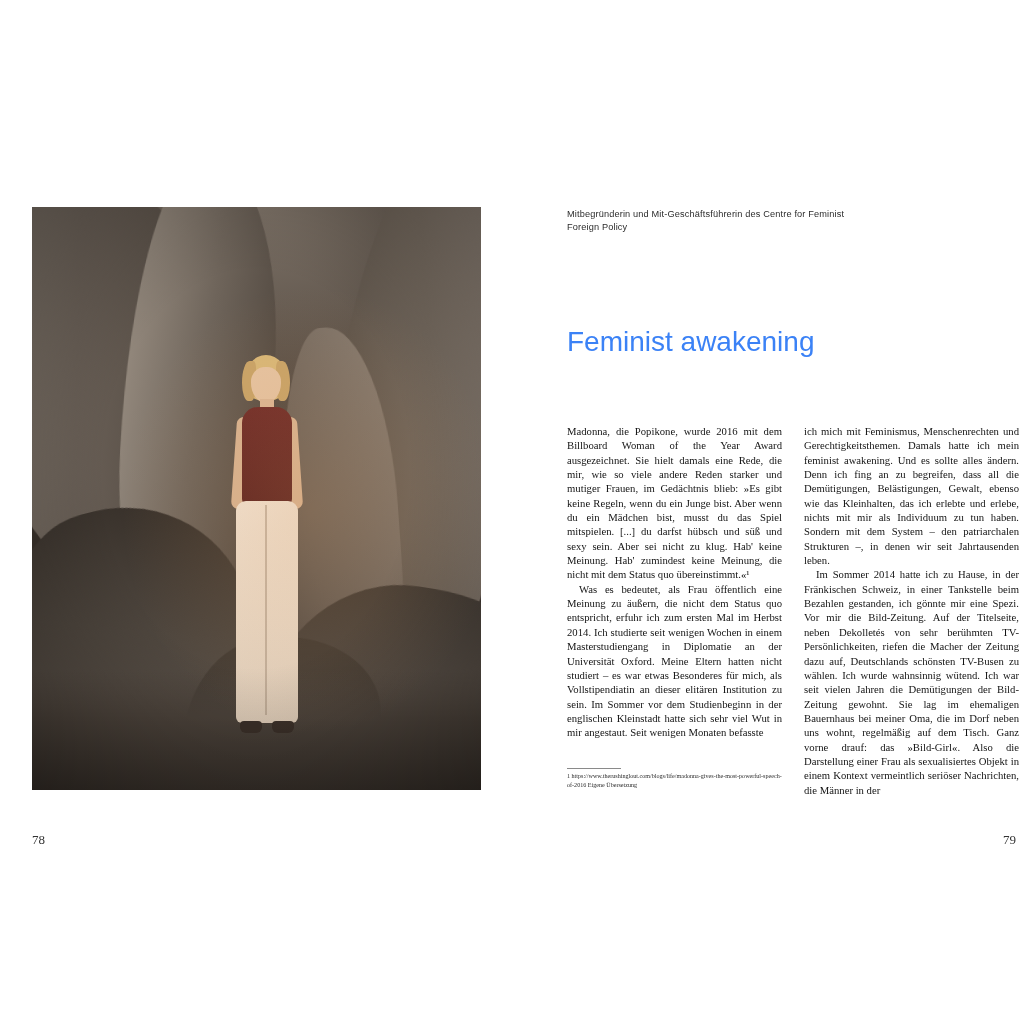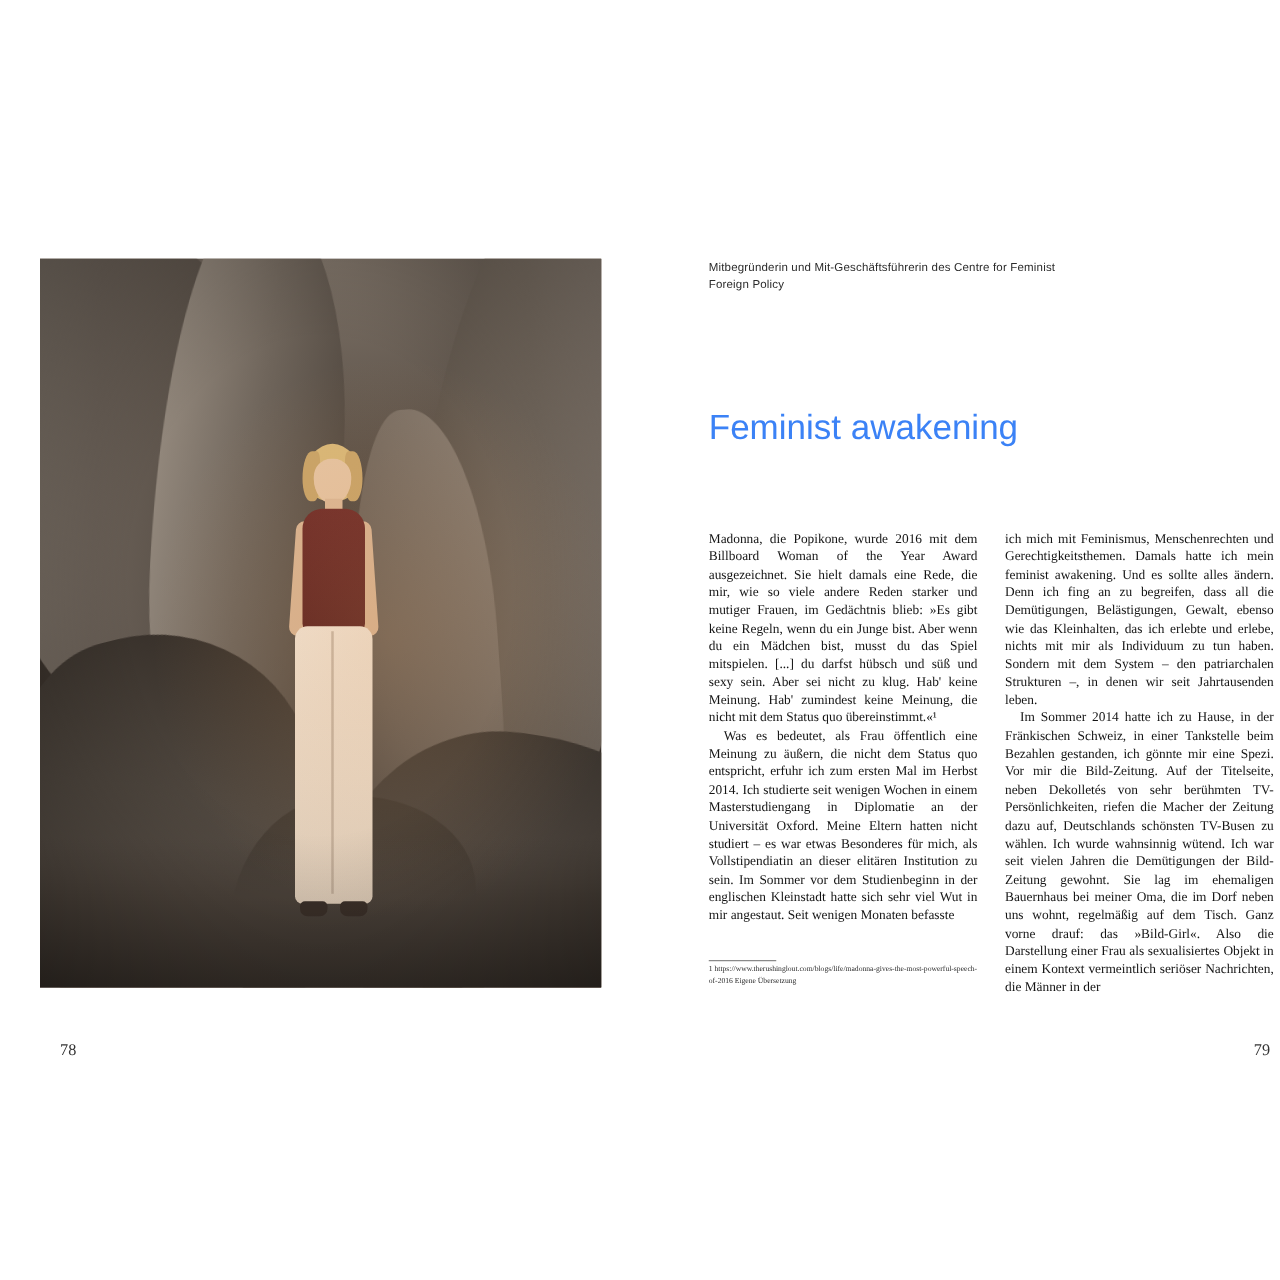--- a/index.html
+++ b/index.html
@@ -110,21 +110,21 @@
                 background: #3a2f28; border-radius: 4px 4px 6px 6px; }
   .fig-shoe-r { position: absolute; left: 54px; top: 366px; width: 22px; height: 12px;
                 background: #3a2f28; border-radius: 4px 4px 6px 6px; }
 
   .folio {
     position: absolute;
     font-family: "Liberation Serif", serif;
     font-size: 13px;
     color: #333;
   }
-  .folio-left { left: 32px; top: 832px; margin-left: 16px; }
+  .folio-left { left: 32px; top: 832px; }
   .folio-right { right: 32px; top: 832px; text-align: center; }
 
   
   .page-right {
     position: absolute;
     left: 536px; top: 0;
     width: 512px;
     height: 1024px;
   }
 

